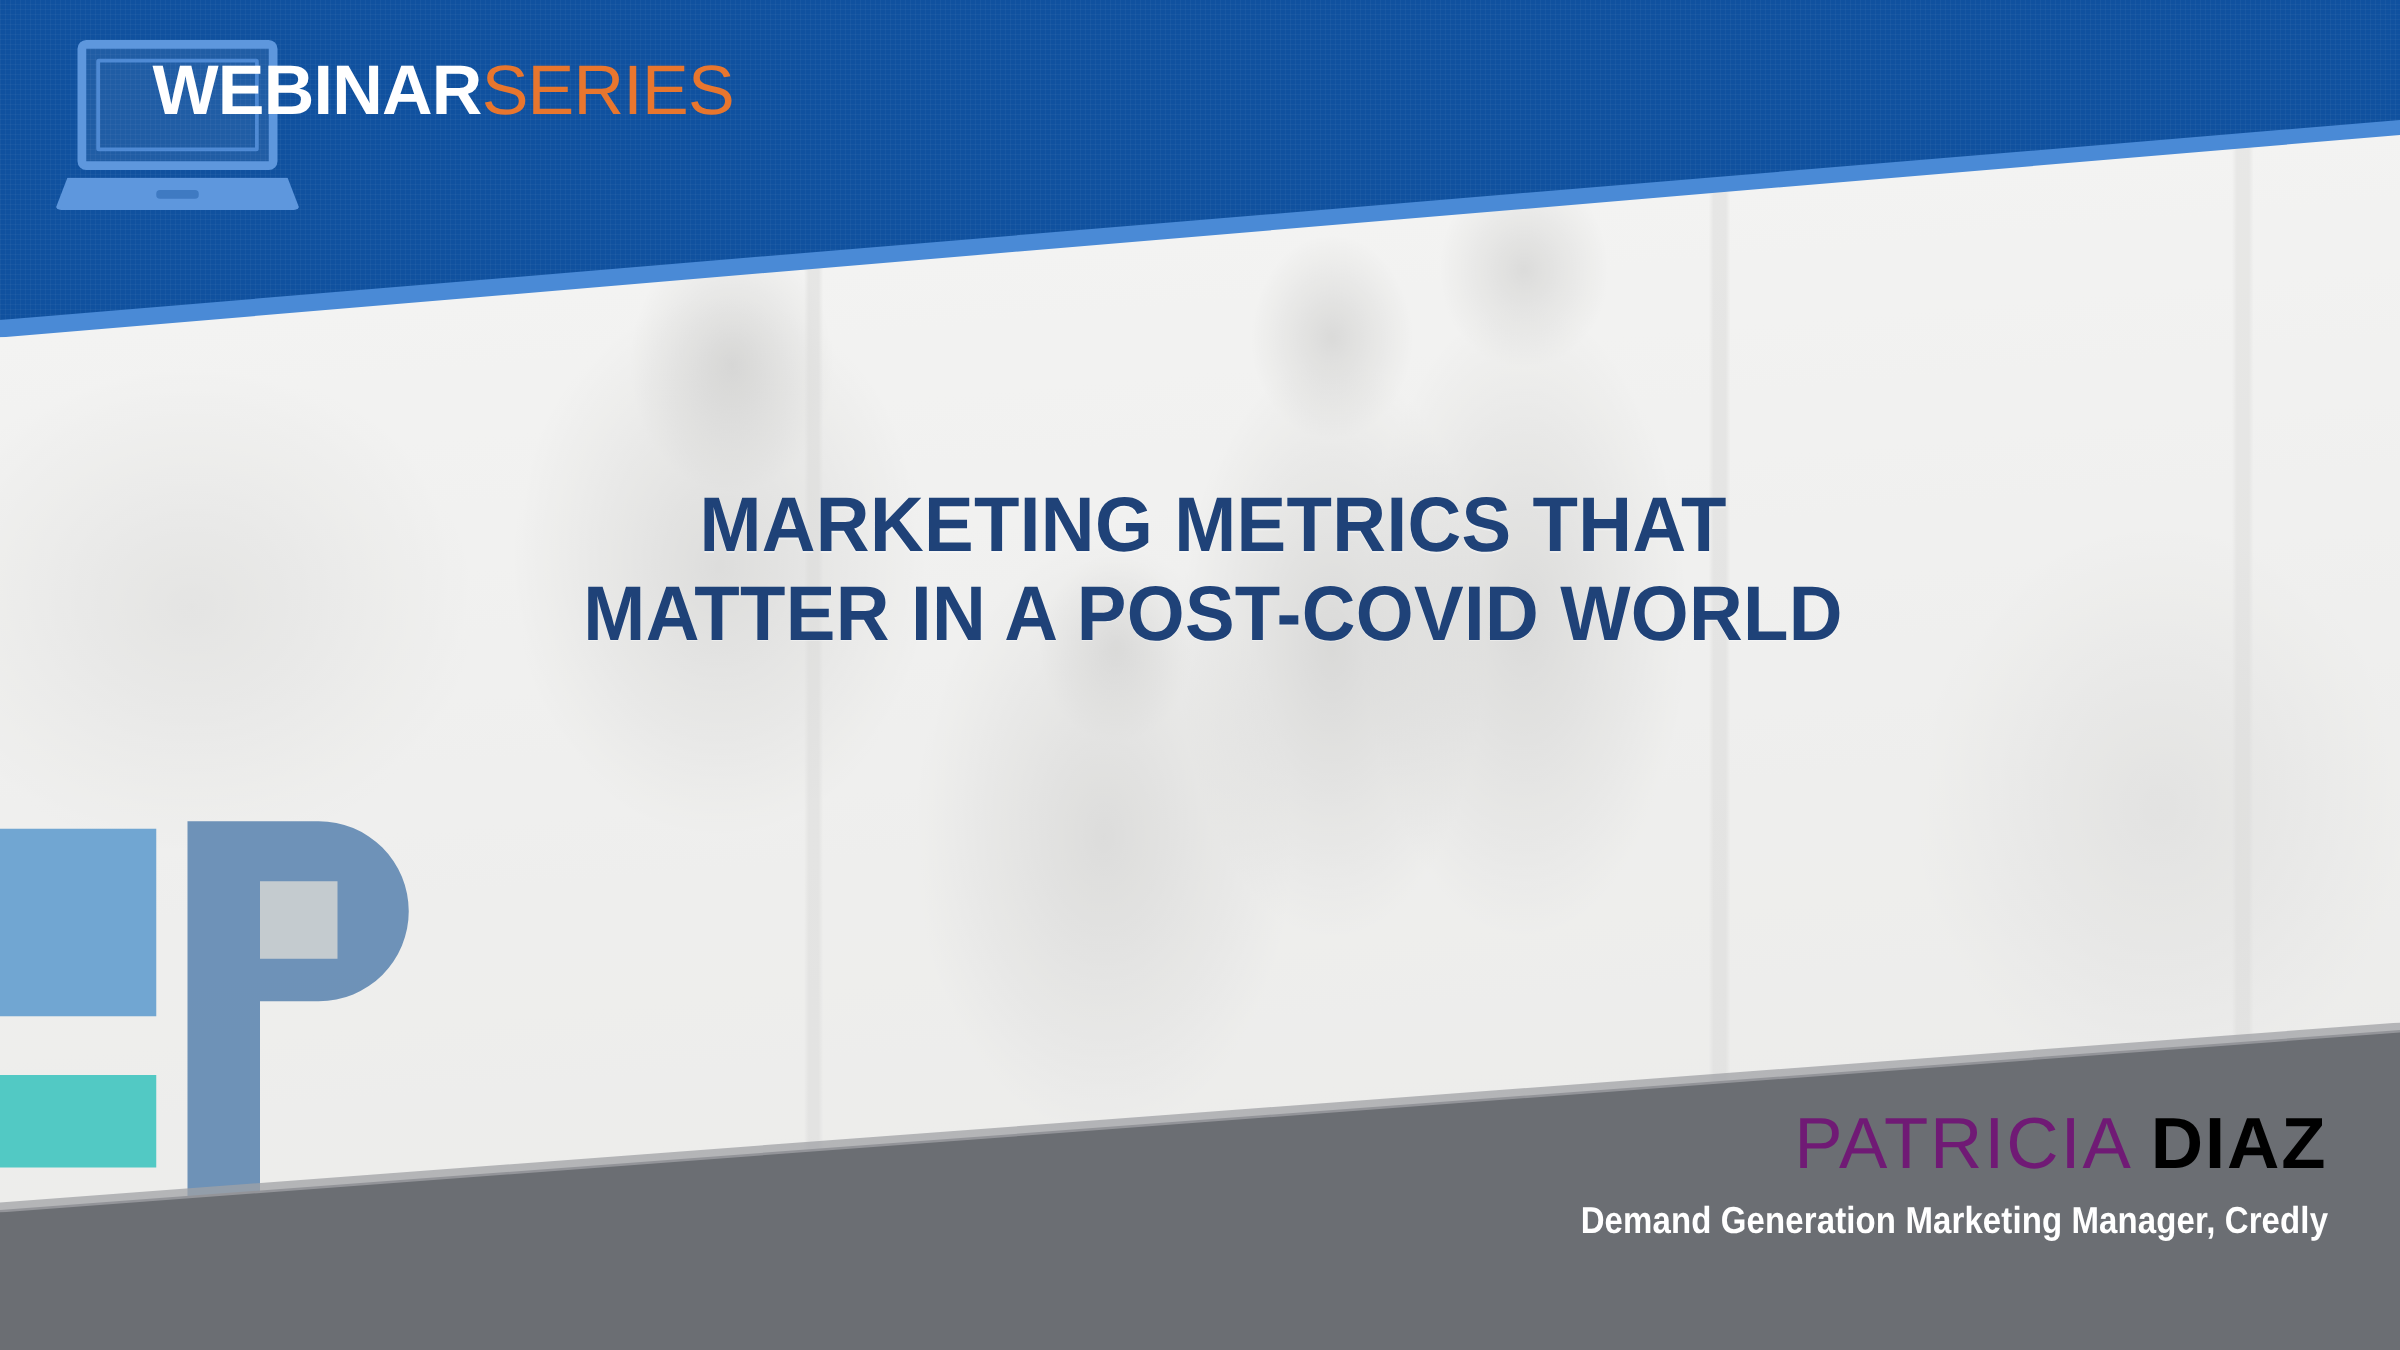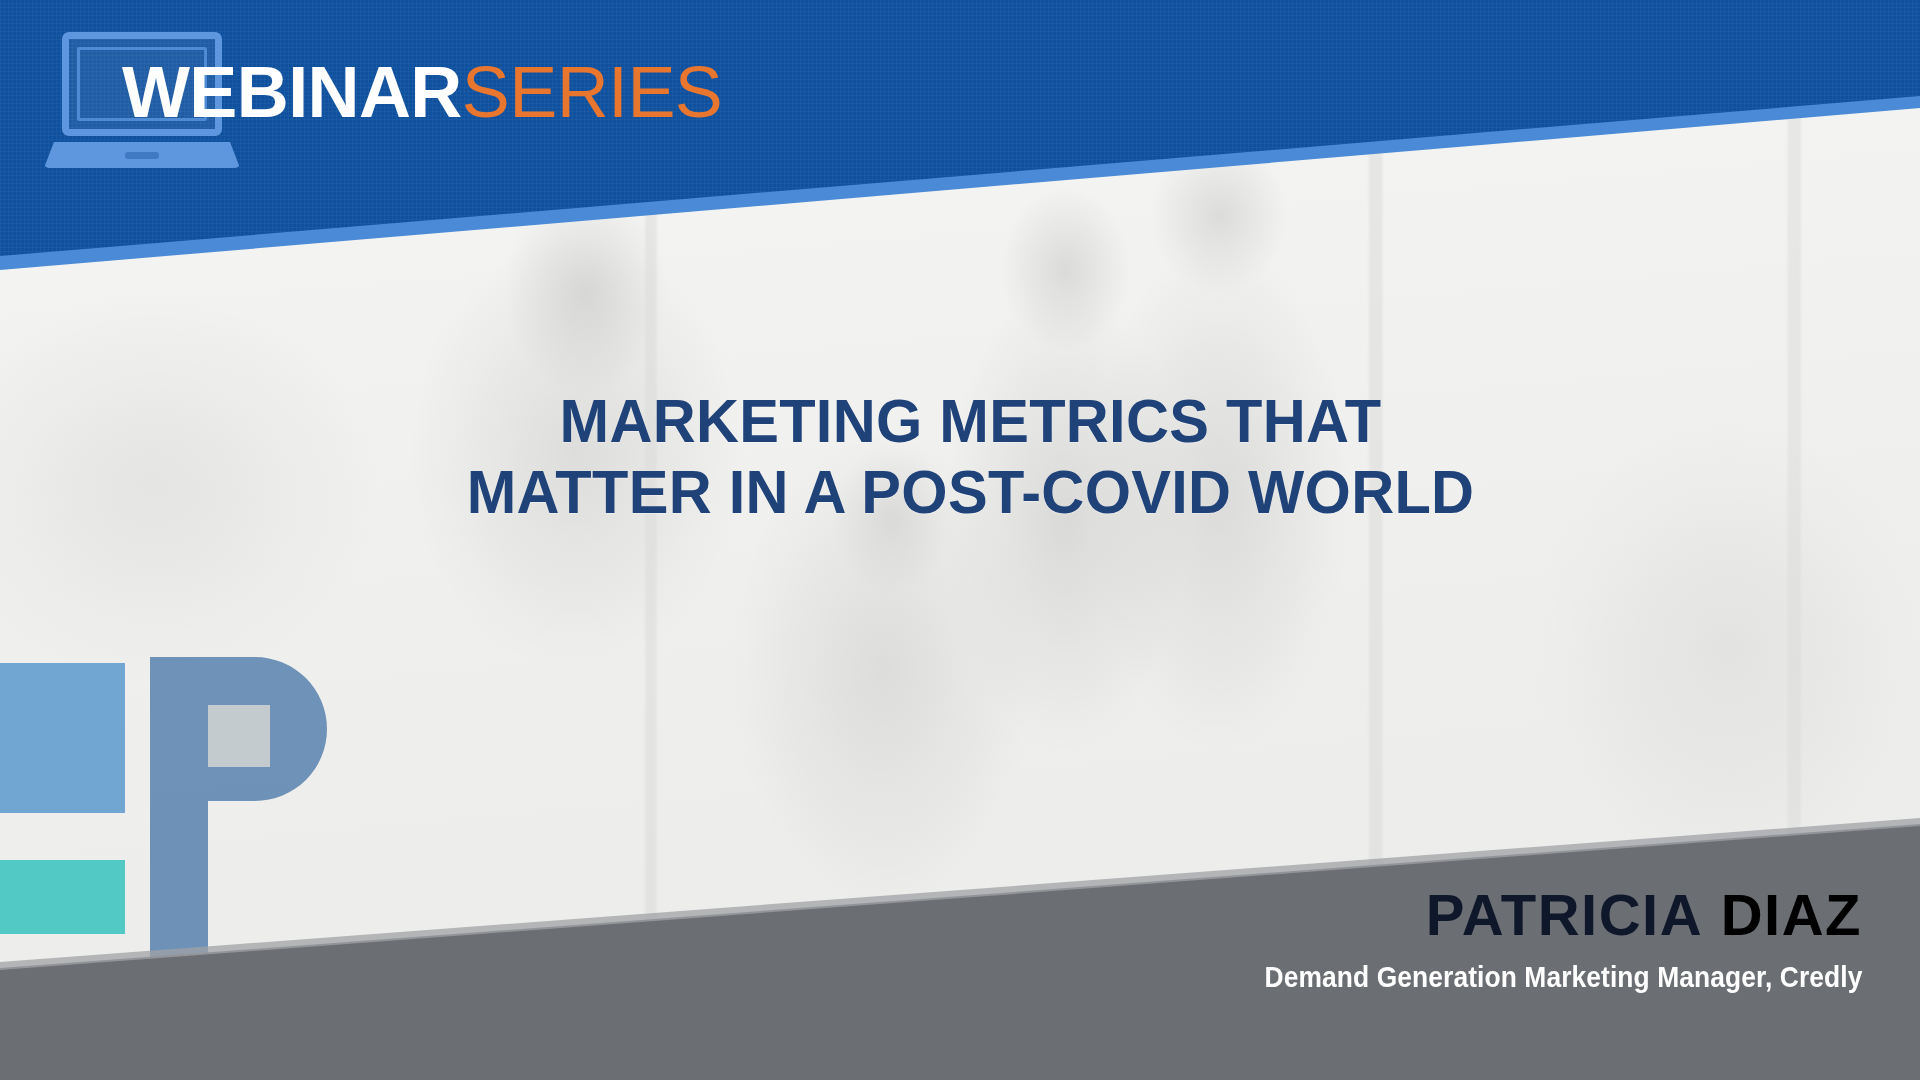--- a/index.html
+++ b/index.html
@@ -77,22 +77,22 @@
     clip-path:polygon(10px 0, 186px 0, 196px 26px, 0 26px);
     border-radius:0 0 5px 5px;
   }
   .laptop .notch {
     position:absolute; left:50%; transform:translateX(-50%); bottom:9px;
     width:34px; height:7px; background:#3f7ac2; border-radius:3px;
   }
 
   
   .wordmark {
-    position:absolute; left:122px; top:56px;
-    font-size:72px; line-height:1;
+    position:absolute; left:122px; top:44px;
+    font-size:56px; line-height:1;
     letter-spacing:-0.6px;
     white-space:nowrap;
   }
   .wordmark .w1 { color:#ffffff; font-weight:bold; font-stretch:condensed; }
   .wordmark .w2 { color:#e8762e; font-weight:normal; }
 
   
   .logo { position:absolute; left:0; top:645px; width:330px; height:330px; }
   .logo svg { display:block; }
 
@@ -125,21 +125,21 @@
     clip-path:polygon(0 222px, 1920px 78px, 1920px 86px, 0 230px);
   }
   .speaker {
     position:absolute; right:58px; bottom:86px;
     text-align:right;
   }
   .speaker-name {
     font-size:58px; line-height:1.05; letter-spacing:1.5px;
     white-space:nowrap;
   }
-  .speaker-name .first { color:#0f172a; font-weight:bold; }
+  .speaker-name .first { color:#701a75; font-weight:normal; }
   .speaker-name .last  { color:#000000; font-weight:bold; }
   .speaker-role {
     margin-top:14px;
     color:#ffffff;
     font-size:30px;
     font-weight:bold;
     font-stretch:condensed;
     letter-spacing:.1px;
     white-space:nowrap;
     transform:scaleX(.88);

